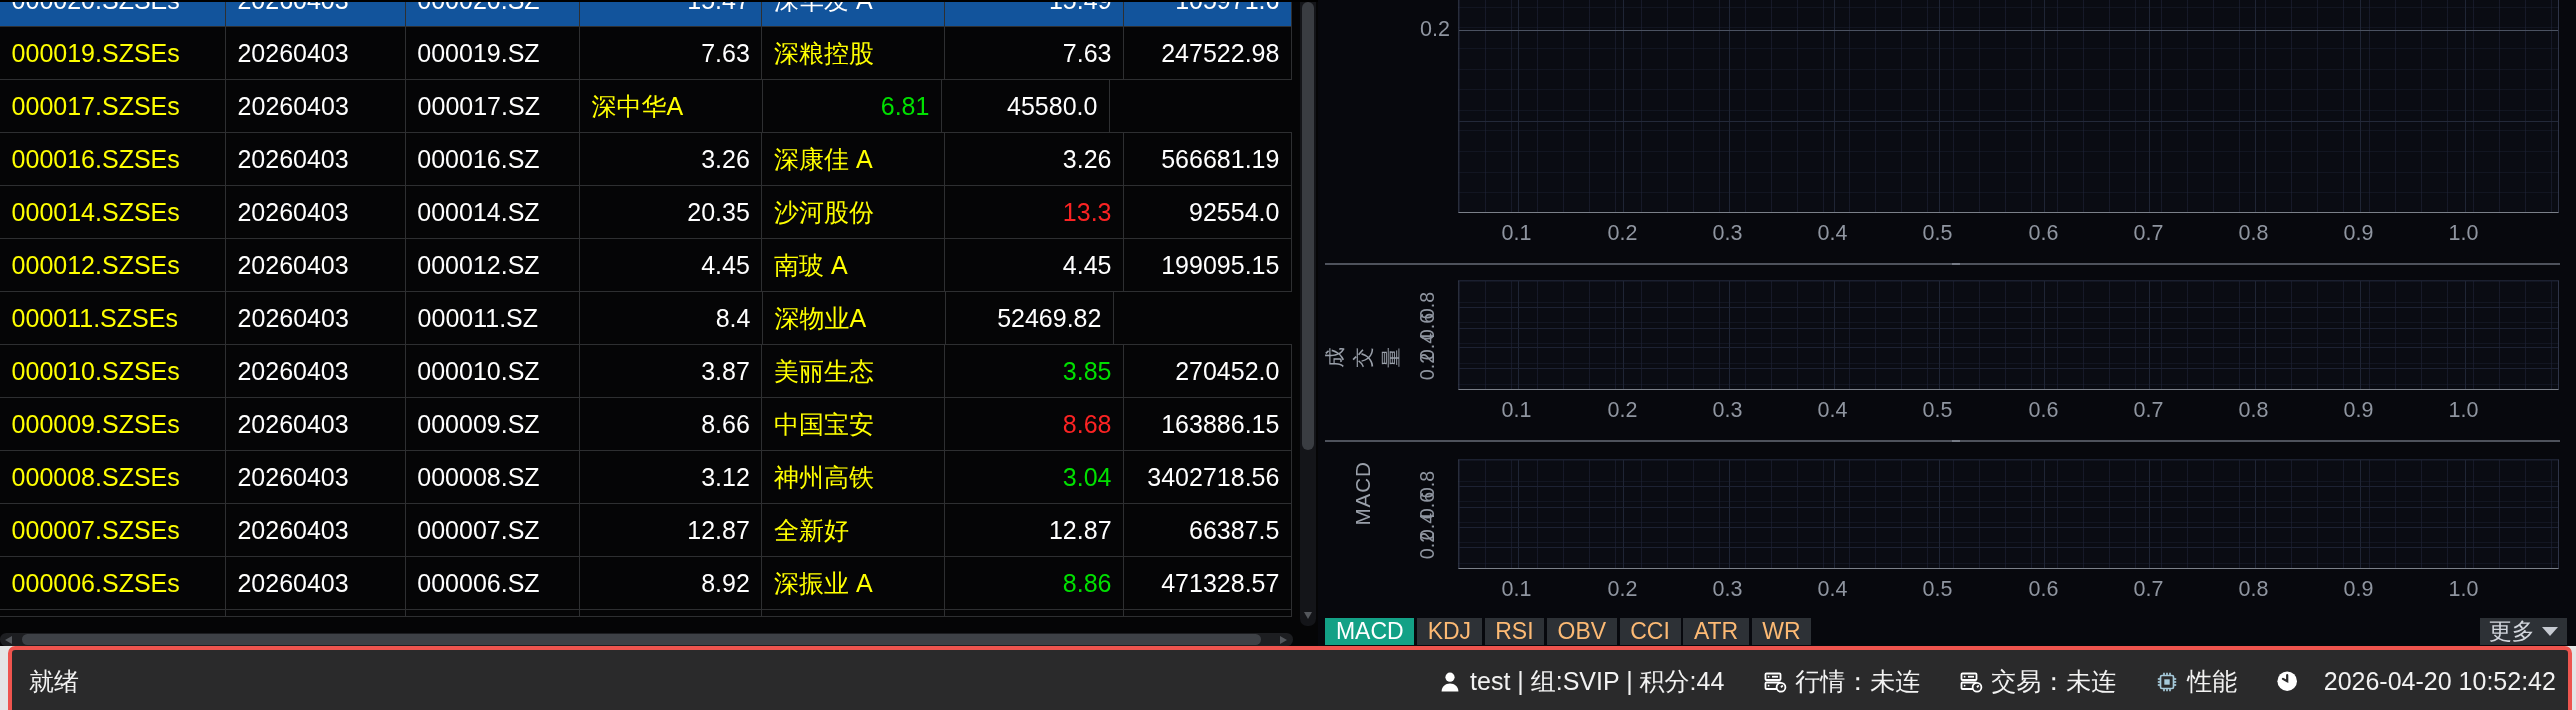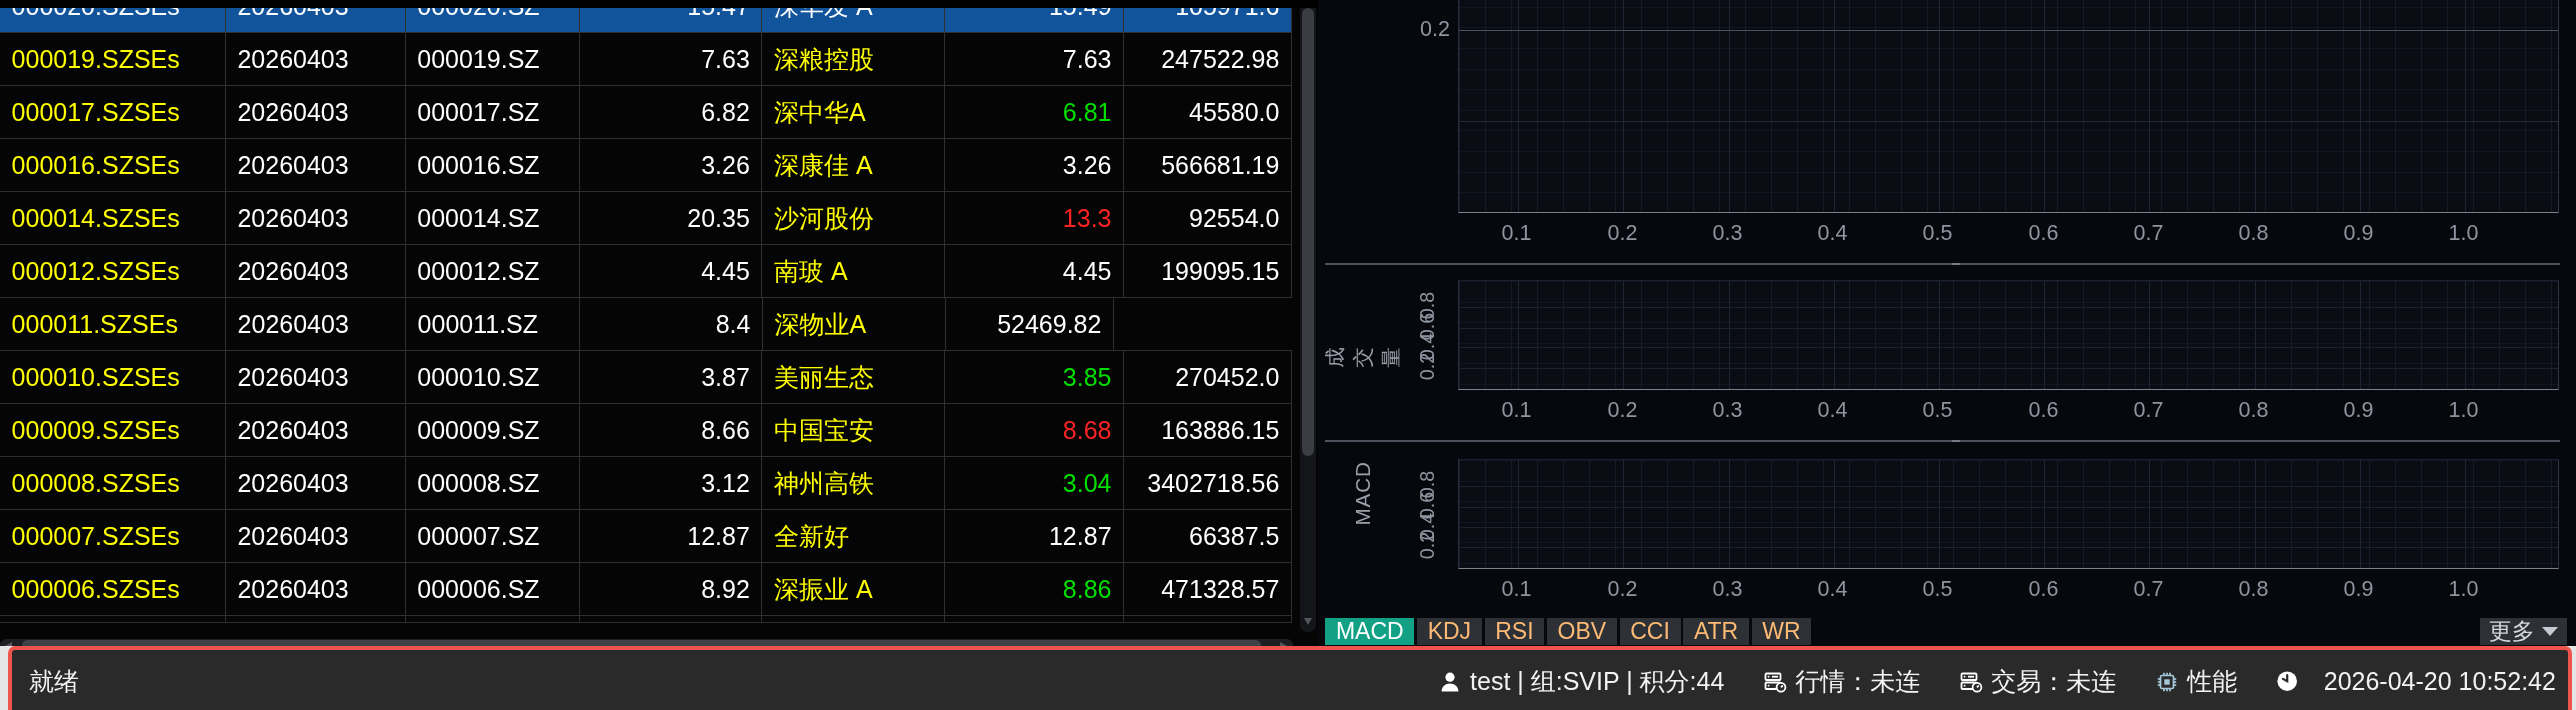--- a/index.html
+++ b/index.html
@@ -1,21 +1,21 @@
 <!DOCTYPE html>
 <html style="font-size:14.3px"><head>
 <meta charset="utf-8">
 <style>
   html,body{margin:0;padding:0;background:#000;}
   *{box-sizing:border-box;}
   .app{position:relative;width:2576px;height:711px;background:#000;overflow:hidden;
        font-family:"Liberation Sans","DejaVu Sans",sans-serif;}
 
   
-  .left-panel{position:absolute;left:0;top:8px;width:1318px;height:646px;background:#050506;}
+  .left-panel{position:absolute;left:0;top:2px;width:1318px;height:646px;background:#050506;}
   .table{position:absolute;left:0;top:0;width:1292px;height:621px;overflow:hidden;}
   .t-row{display:flex;height:53px;border-bottom:0.9px solid #2e2f31;font-size:25px;color:#fff;}
   .t-row.selected{background:#12549c;}
   .t-row.partial{height:7.2px;}
   .t-cell{height:100%;border-right:0.9px solid #2e2f31;display:flex;align-items:center;
           padding:0 11.6px;white-space:nowrap;overflow:hidden;}
   .t-cell.num{justify-content:flex-end;}
   .t-cell.c0{width:226px;color:#ffff00;}
   .t-cell.c1{width:180px;}
   .t-cell.c2{width:174px;}
@@ -103,21 +103,20 @@
           <div class="t-cell c2">000019.SZ</div>
           <div class="t-cell c3 num">7.63</div>
           <div class="t-cell c4">深粮控股</div>
           <div class="t-cell c5 num flat">7.63</div>
           <div class="t-cell c6 num">247522.98</div>
         </div>
         <div class="t-row">
           <div class="t-cell c0">000017.SZSEs</div>
           <div class="t-cell c1">20260403</div>
           <div class="t-cell c2">000017.SZ</div>
-          <div class="t-cell c3 num">6.82</div>
           <div class="t-cell c4">深中华A</div>
           <div class="t-cell c5 num down">6.81</div>
           <div class="t-cell c6 num">45580.0</div>
         </div>
         <div class="t-row">
           <div class="t-cell c0">000016.SZSEs</div>
           <div class="t-cell c1">20260403</div>
           <div class="t-cell c2">000016.SZ</div>
           <div class="t-cell c3 num">3.26</div>
           <div class="t-cell c4">深康佳 A</div>

